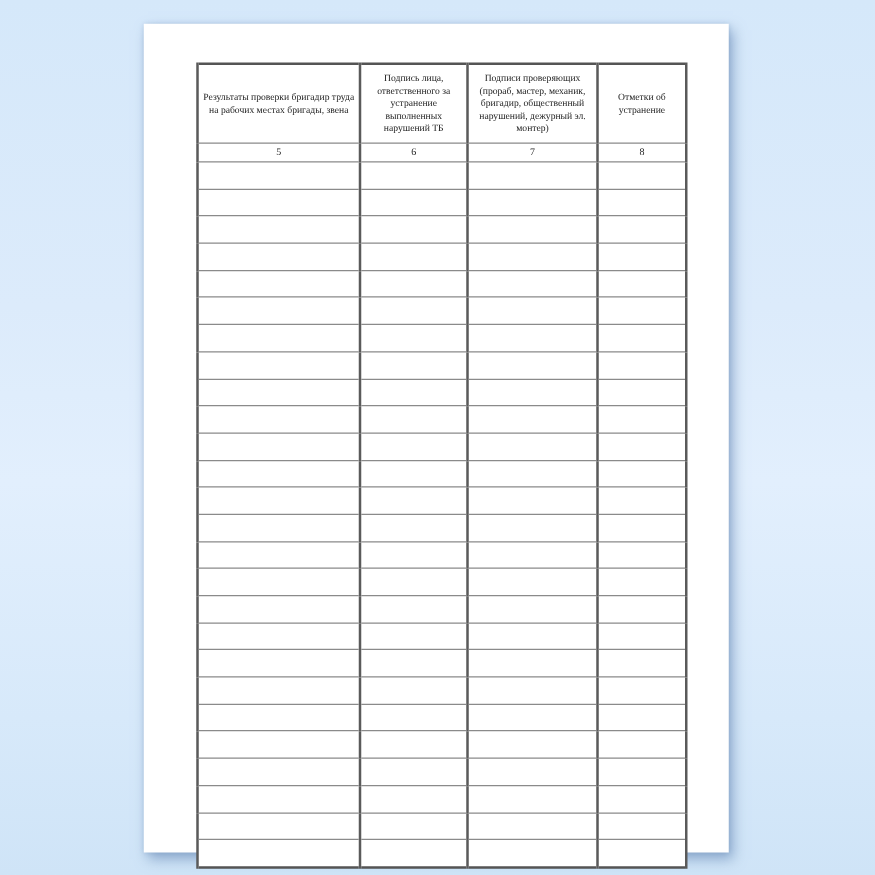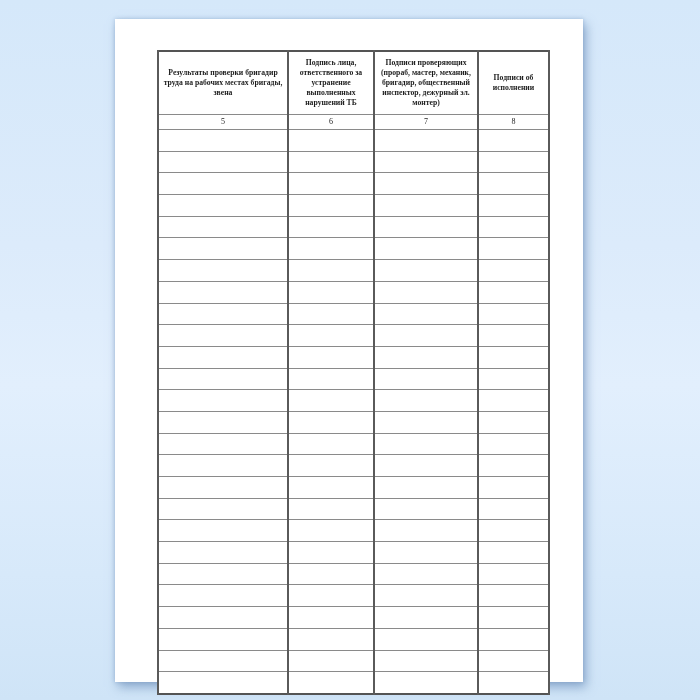--- a/index.html
+++ b/index.html
@@ -46,21 +46,21 @@
     padding: 1px 3px;
     text-align: center;
     vertical-align: middle;
     color: #1c1c1c;
     background: #ffffff;
   }
   tr.header-row th {
     height: 60px;
     font-size: 7.7px;
     line-height: 10px;
-    font-weight: bold;
+    font-weight: normal;
     margin-left: 41px;
   }
   tr.numbers-row td {
     height: 12px;
     font-size: 8px;
     line-height: 10px;
   }
   tr.empty-row td {
     height: 18.7px;
     font-size: 8px;
@@ -77,22 +77,22 @@
     <colgroup>
       <col class="c1">
         <col class="c2">
         <col class="c3">
         <col class="c4">
     </colgroup>
     <thead>
       <tr class="header-row">
         <th>Результаты проверки бригадир труда на рабочих местах бригады, звена</th>
         <th>Подпись лица, ответственного за устранение выполненных нарушений ТБ</th>
-        <th>Подписи проверяющих (прораб, мастер, механик, бригадир, общественный инспектор, дежурный эл. монтер)</th>
-        <th>Подписи об исполнении</th>
+        <th>Подписи проверяющих (прораб, мастер, механик, бригадир, общественный нарушений, дежурный эл. монтер)</th>
+        <th>Отметки об устранение</th>
       </tr>
       <tr class="numbers-row">
         <td>5</td>
         <td>6</td>
         <td>7</td>
         <td>8</td>
       </tr>
     </thead>
     <tbody id="empty-rows">
         <tr class="empty-row">

